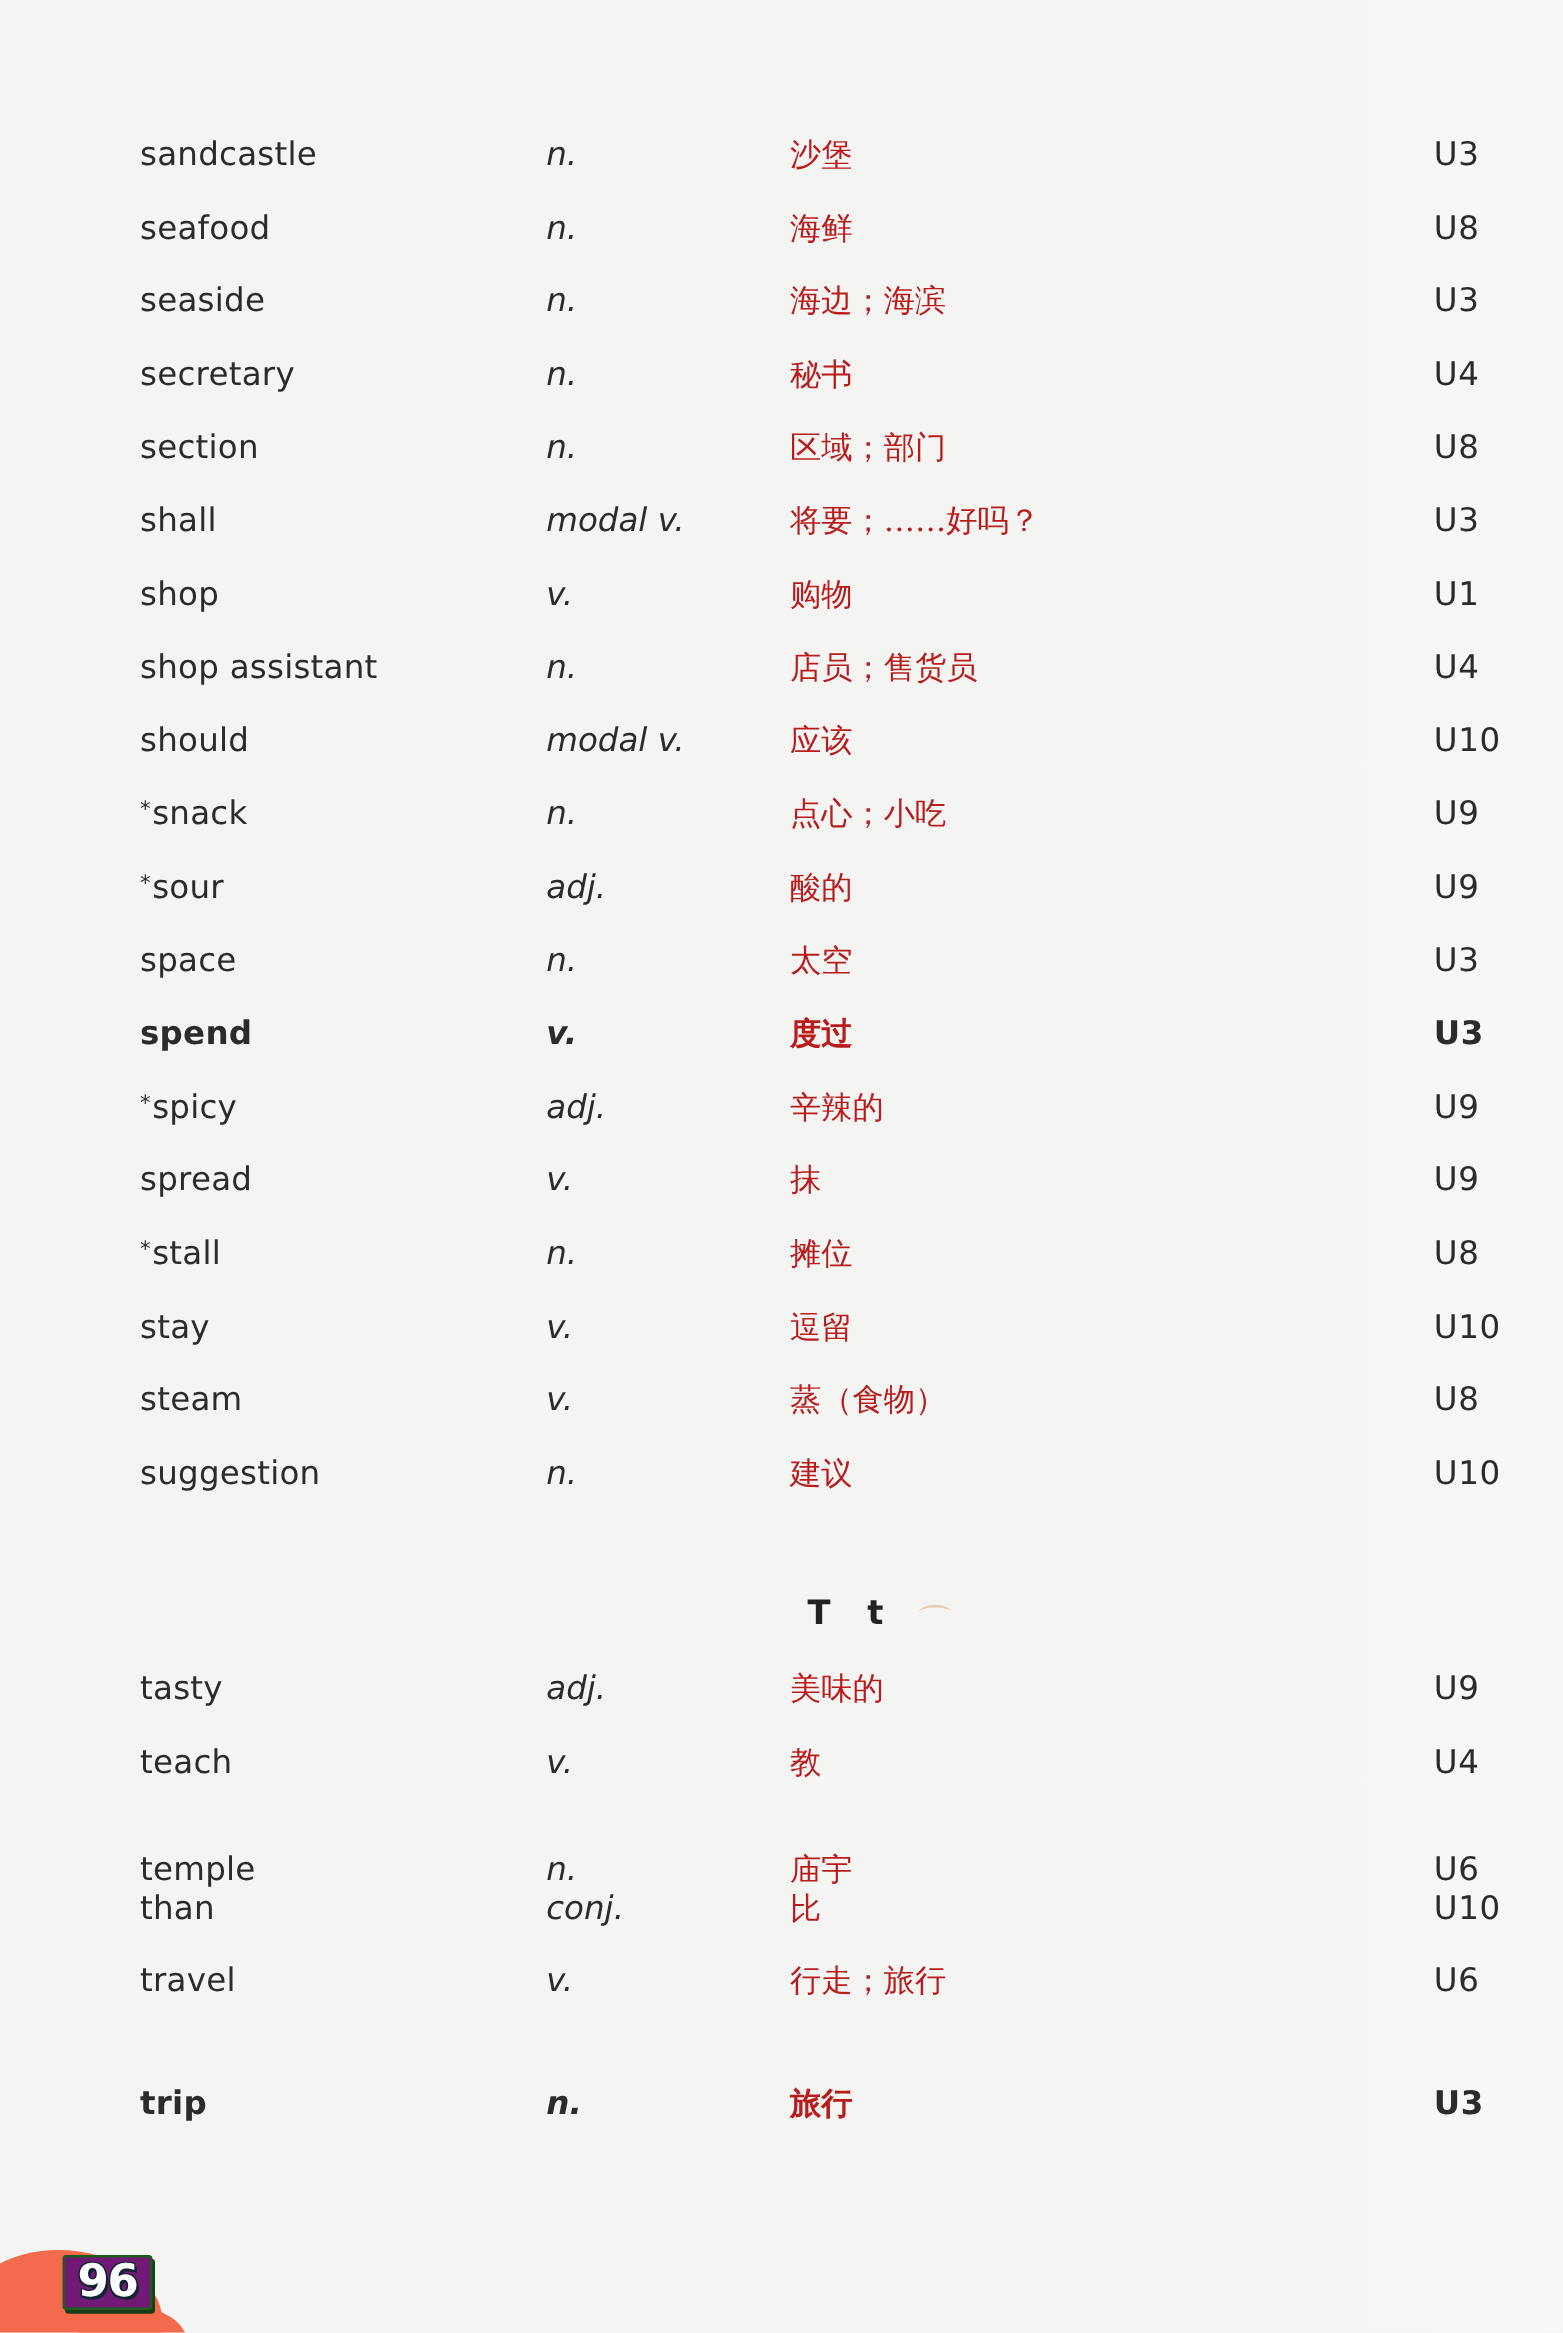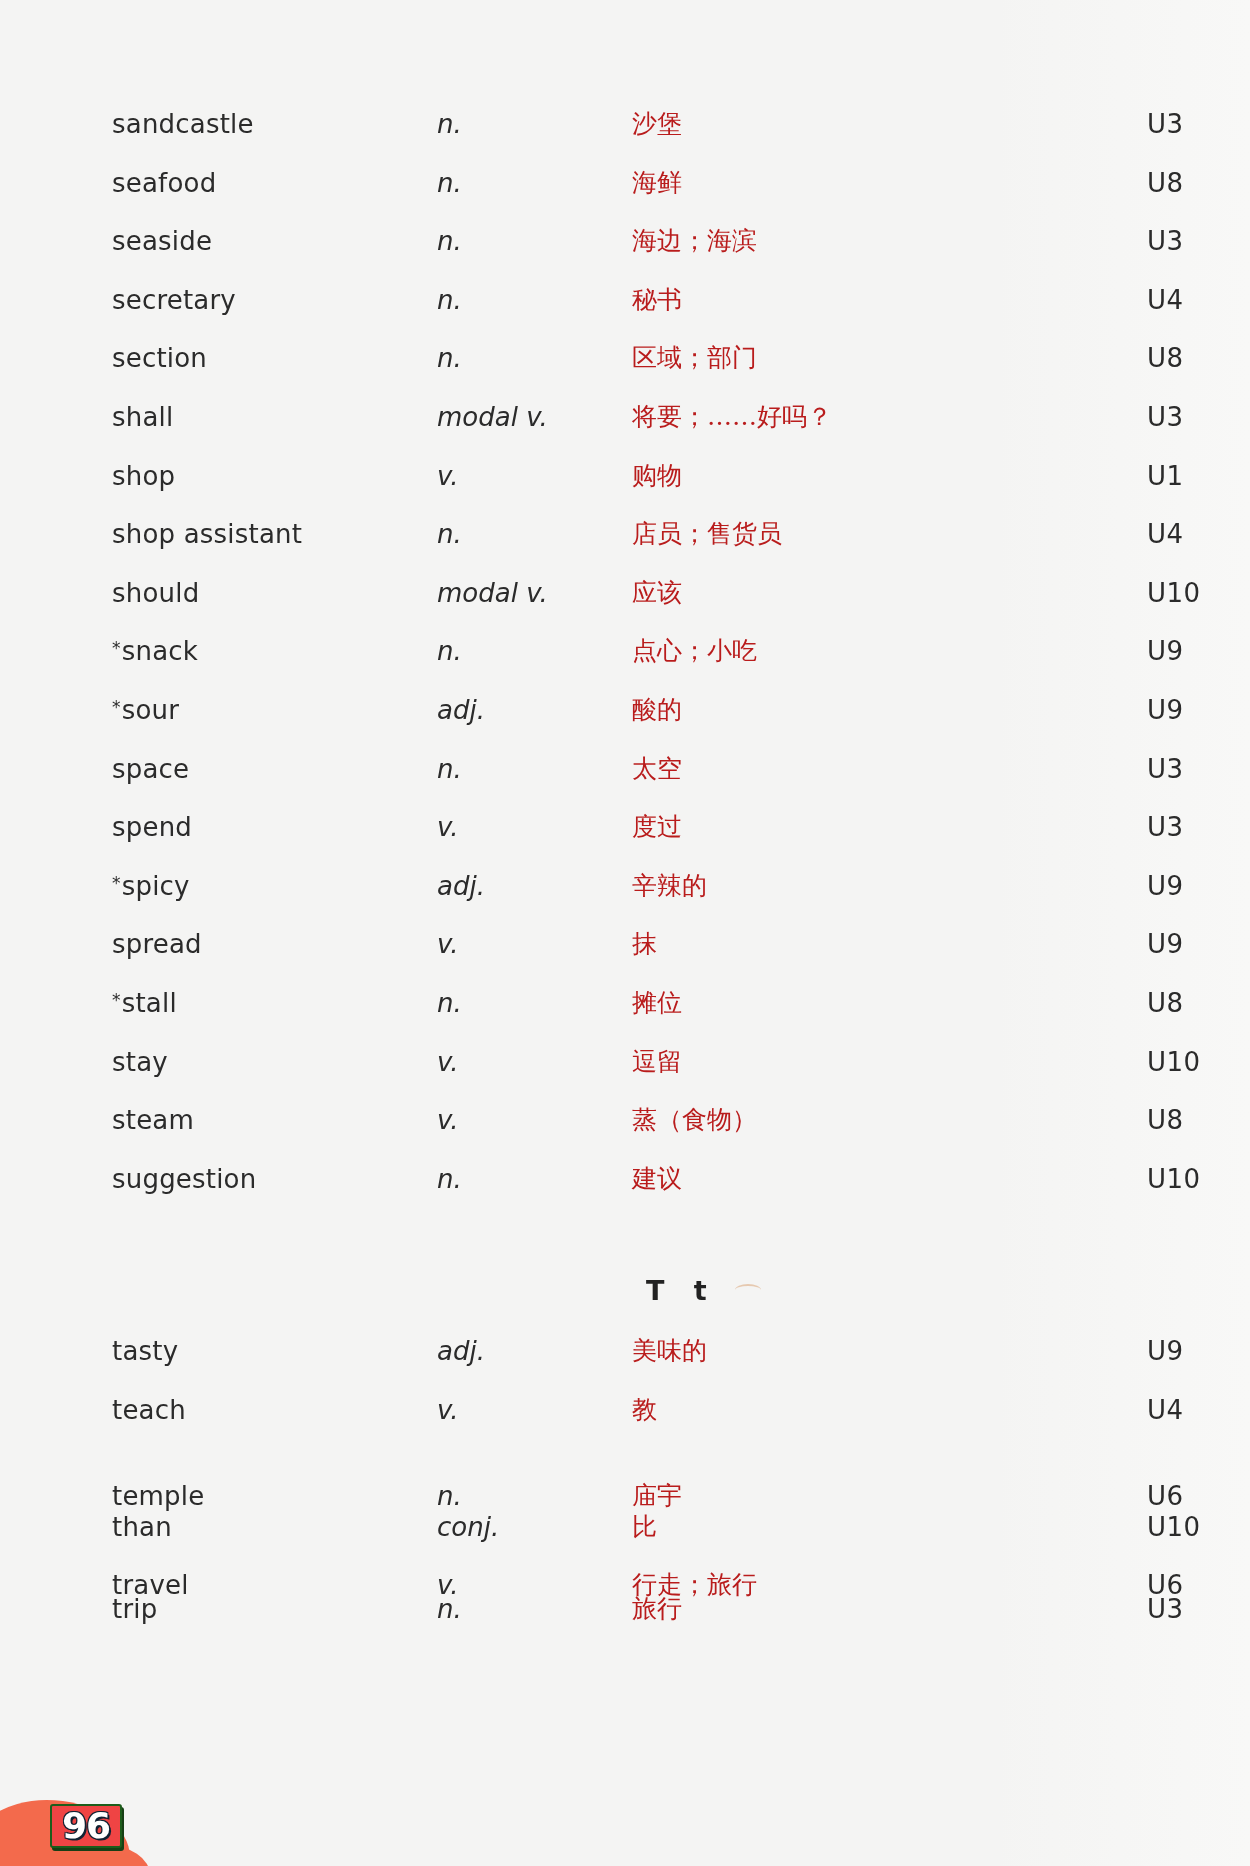--- a/index.html
+++ b/index.html
@@ -34,21 +34,21 @@
   .corner-blob {
     position:absolute; left:-30px; top:1800px; width:160px; height:110px;
     background:#f36a4c; border-radius:55% 60% 0 0;
   }
   .corner-blob2 {
     position:absolute; left:60px; top:1845px; width:90px; height:60px;
     background:#f36a4c; border-radius:50% 50% 0 0;
   }
   .page-number {
     position:absolute; left:50px; top:1804px; width:68px; height:40px;
-    background:#ef4444; border:2px solid #1d5d1b; border-radius:3px;
+    background:#701a75; border:2px solid #1d5d1b; border-radius:3px;
     box-shadow:2px 3px 0 #173f15;
     color:#ffffff; font-family:"DejaVu Sans", sans-serif; font-weight:bold;
     font-size:36px; line-height:40px; text-align:center; letter-spacing:-1px;
     text-shadow:-1px -1px 0 #123, 1px -1px 0 #123, -1px 1px 0 #123, 2px 2px 0 #123;
   }
 </style>
 </head>
 <body>
 
 <div class="page-sheen"></div>
@@ -120,21 +120,21 @@
     <span class="pos">adj.</span>
     <span class="cn">酸的</span>
     <span class="unit">U9</span>
   </div>
       <div class="row" style="top: 748.6px;">
     <span class="word"><span class="word-text">space</span></span>
     <span class="pos">n.</span>
     <span class="cn">太空</span>
     <span class="unit">U3</span>
   </div>
-      <div class="row" style="top: 807.2px;">
+      <div class="row" style="top: 807.2px; font-weight: bold;">
     <span class="word"><span class="word-text">spend</span></span>
     <span class="pos">v.</span>
     <span class="cn">度过</span>
     <span class="unit">U3</span>
   </div>
       <div class="row" style="top: 865.8px;">
     <span class="word"><span class="star">*</span><span class="word-text">spicy</span></span>
     <span class="pos">adj.</span>
     <span class="cn">辛辣的</span>
     <span class="unit">U9</span>
@@ -196,21 +196,21 @@
     <span class="pos">conj.</span>
     <span class="cn">比</span>
     <span class="unit">U10</span>
   </div>
       <div class="row" style="top: 1565px;">
     <span class="word"><span class="word-text">travel</span></span>
     <span class="pos">v.</span>
     <span class="cn">行走；旅行</span>
     <span class="unit">U6</span>
   </div>
-      <div class="row" style="top: 1589px;">
+      <div class="row" style="top: 1663px; font-weight: bold;">
     <span class="word"><span class="word-text">trip</span></span>
     <span class="pos">n.</span>
     <span class="cn">旅行</span>
     <span class="unit">U3</span>
   </div>
     </div>
 </div>
 
 <div class="corner-blob"></div>
 <div class="corner-blob2"></div>

